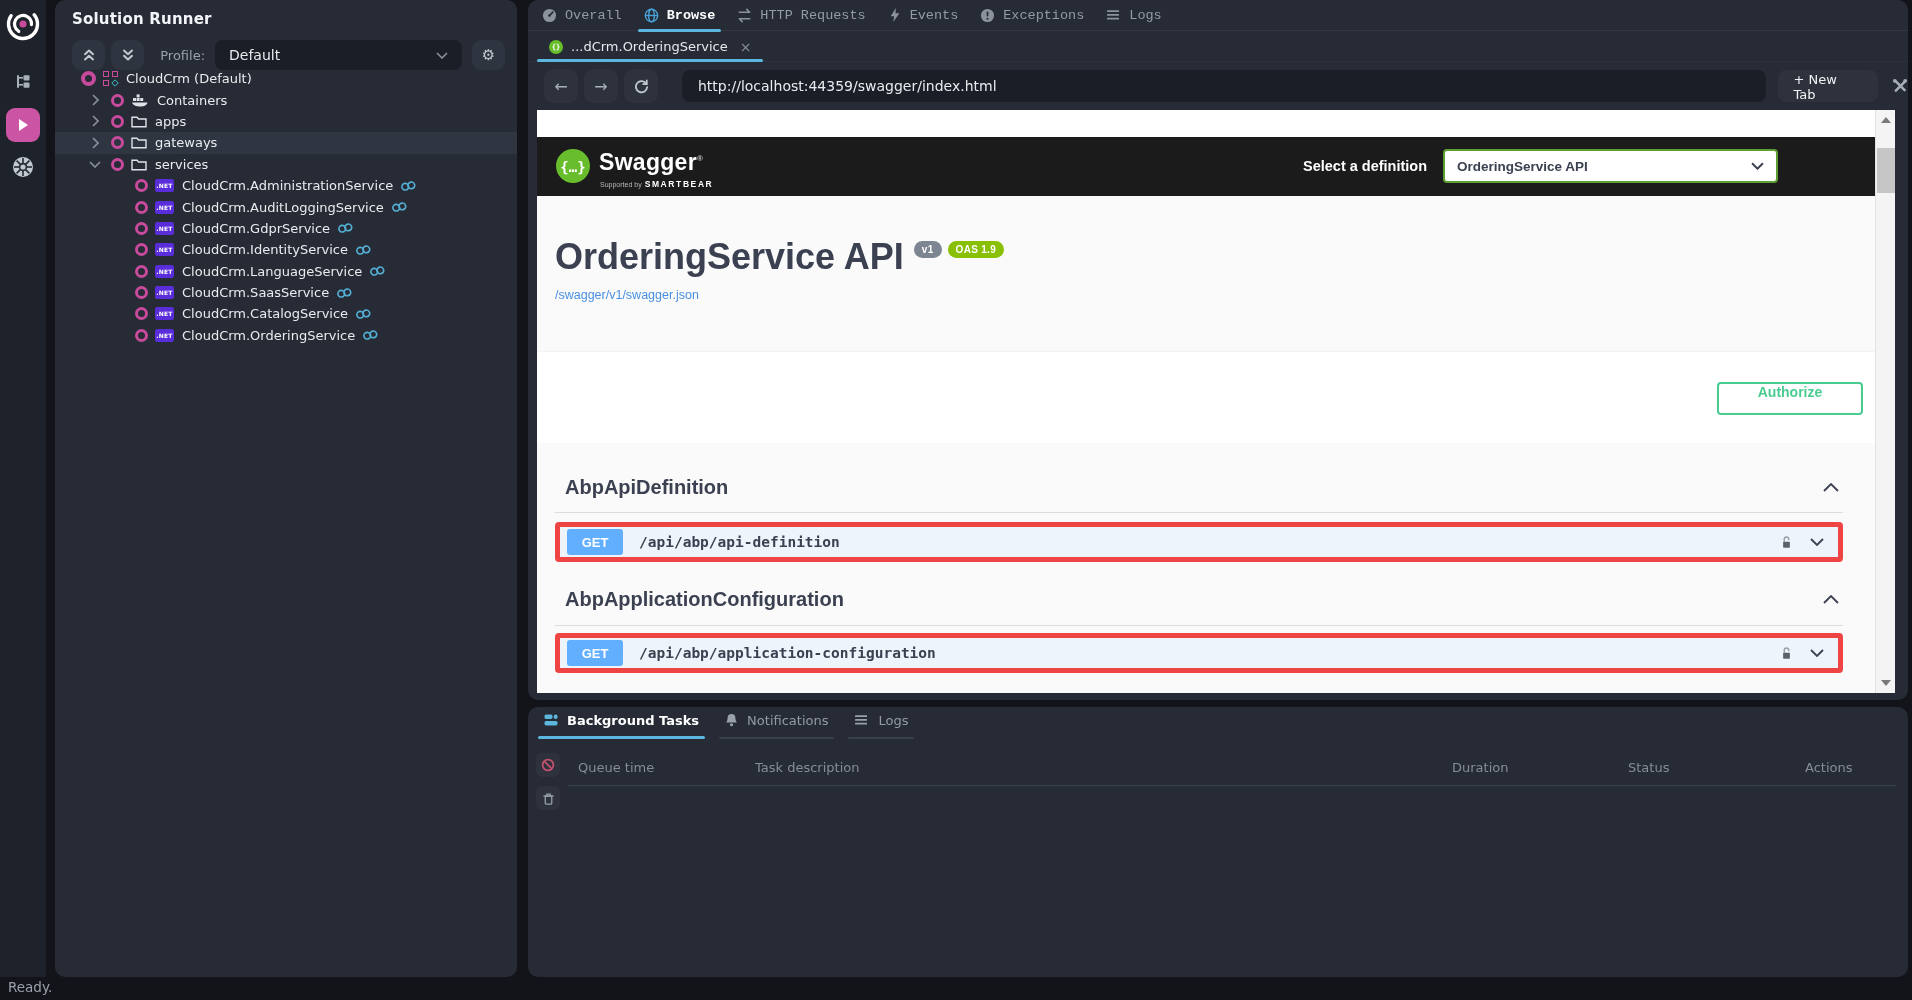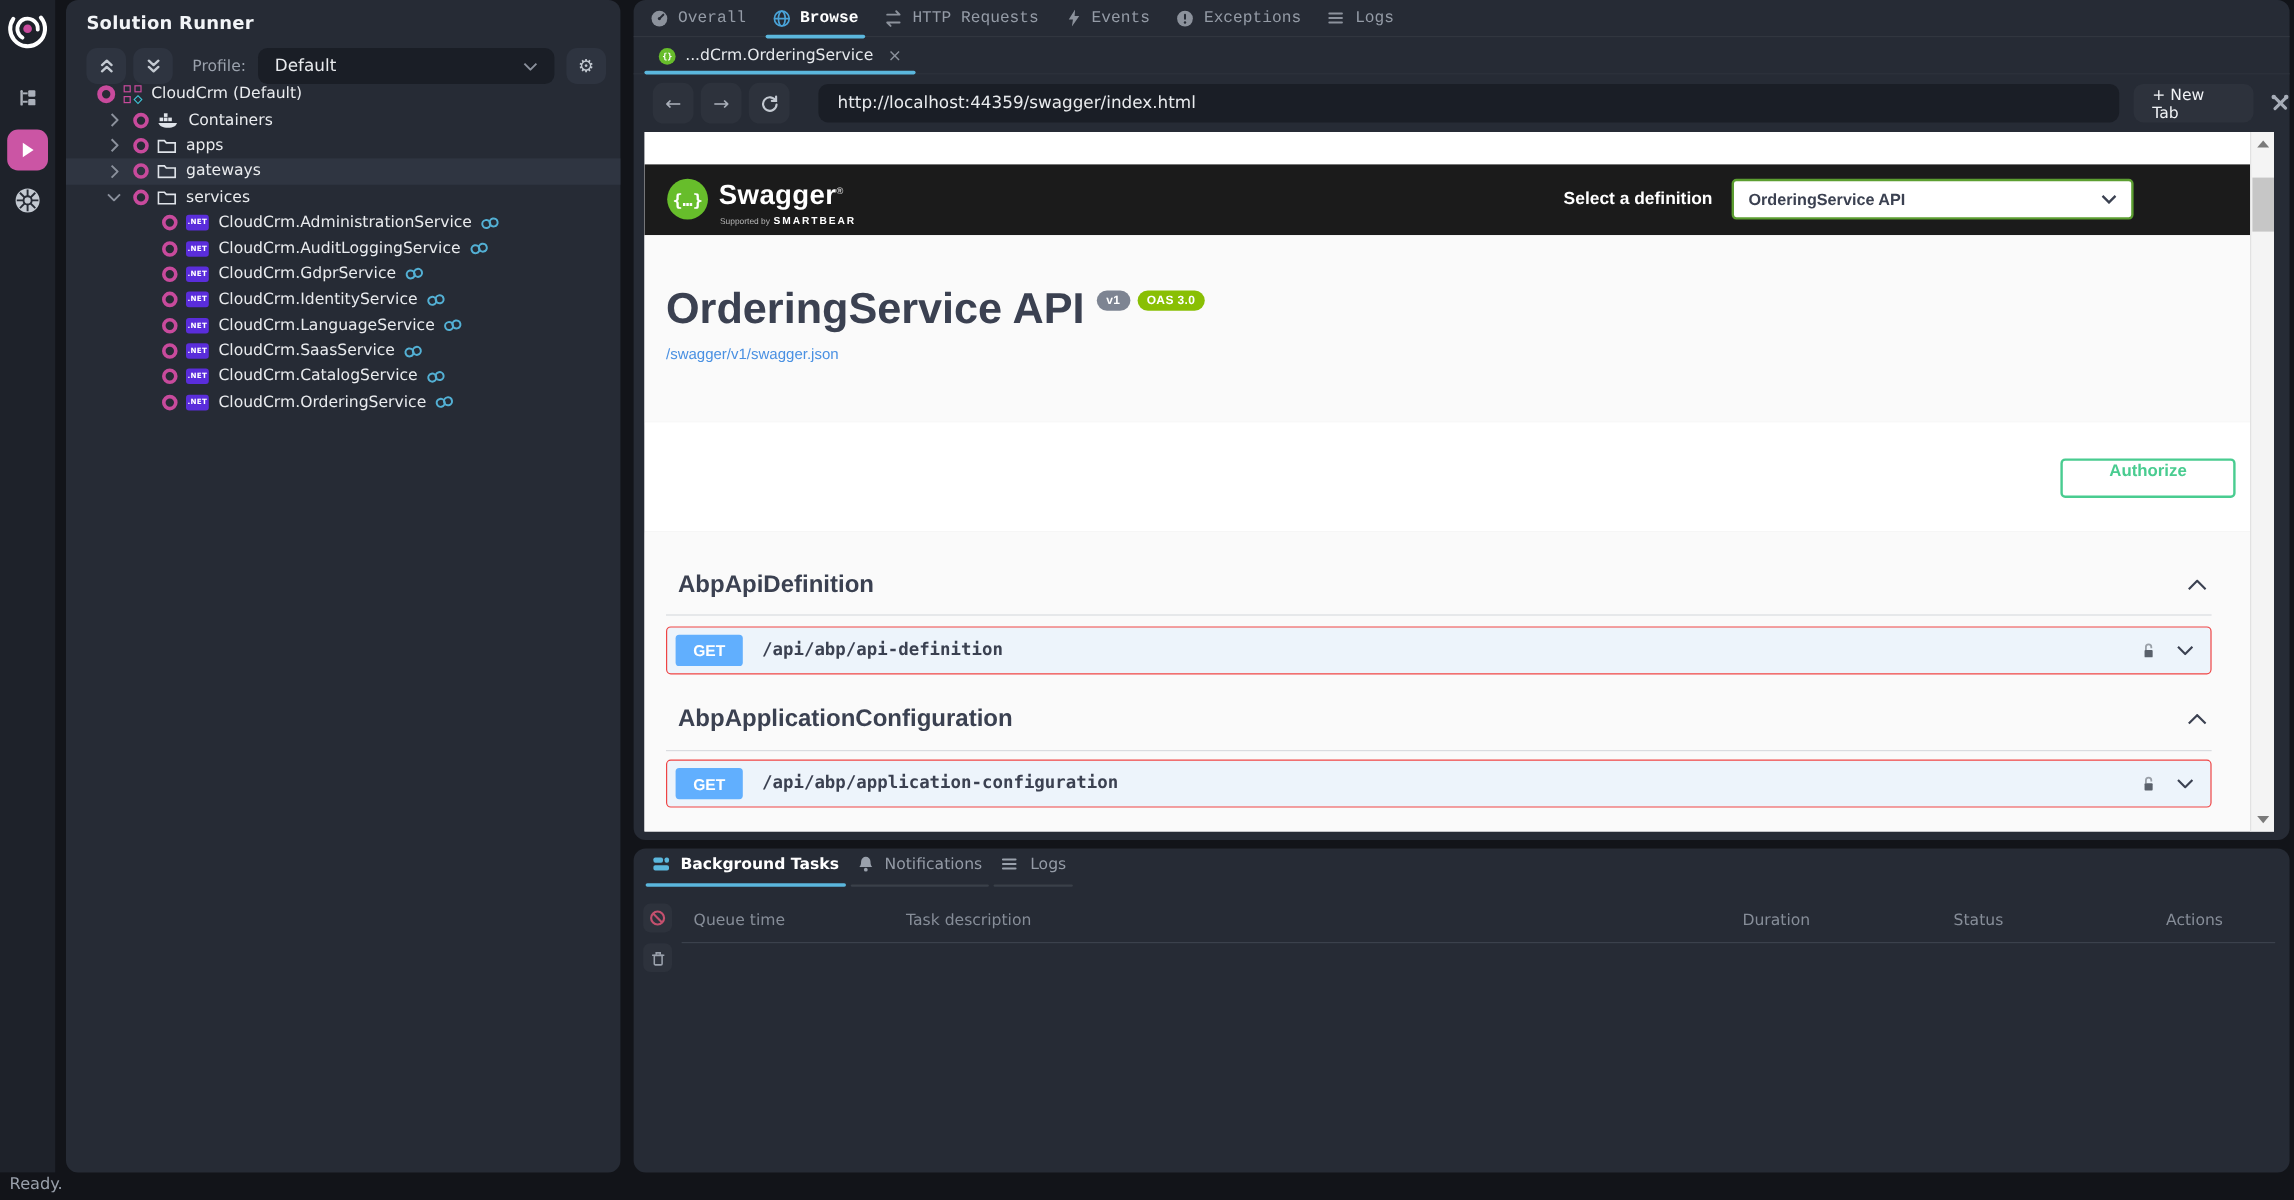--- a/index.html
+++ b/index.html
@@ -100,37 +100,37 @@
 
   .sw-scheme { position:absolute; left:0; top:242px; width:100%; height:91px; background:#fff;
                box-shadow:0 1px 3px rgba(0,0,0,.18); }
   .auth-btn { position:absolute; left:1180px; top:30px; width:146px; height:33px; border:2px solid #49cc90; border-radius:4px;
               display:flex; align-items:center; justify-content:center; gap:14px; color:#49cc90; font-weight:bold; font-size:14px;flex-direction:column; }
 
   .sw-ops { position:absolute; left:0; top:333px; width:100%; height:250px; background:#fafafa; }
   .sw-h3 { position:absolute; left:28px; font-size:20px; font-weight:bold; color:#3b4151; }
   .sw-caret { position:absolute; left:1286px; }
   .sw-divider { position:absolute; left:18px; width:1288px; height:1px; background:#dadce0; }
-  .opblock { position:absolute; left:18px; width:1288px; height:40px; background:#edf4fb; border:1px solid #ef4444;
+  .opblock { position:absolute; left:18px; width:1288px; height:40px; background:#edf4fb; border:5px solid #ef4444;
              border-radius:4px; display:flex; align-items:center; padding:0 14px 0 7px; }
   .opblock .method { width:56px; height:26px; background:#61affe; border-radius:3px; color:#fff; font-weight:bold;
                      font-size:13px; display:flex; align-items:center; justify-content:center; }
   .opblock .path { margin-left:16px; font-family:"DejaVu Sans Mono", monospace; font-size:14.5px; font-weight:bold; color:#3b4151; }
   .opblock .sp { flex:1; }
   .opblock .oplock { margin-right:16px; display:flex; }
 
   .sw-scroll { position:absolute; right:0; top:0; width:20px; height:583px; background:#f4f4f4; border-left:1px solid #e2e2e2; }
   .sw-scroll .thumb { position:absolute; left:1px; top:38px; width:18px; height:45px; background:#c6c6c6; }
   .arr { position:absolute; left:5px; width:0; height:0; border-left:5px solid transparent; border-right:5px solid transparent; }
   .arr.up { top:7px; border-bottom:6px solid #7a7a7a; }
   .arr.dn { bottom:7px; border-top:6px solid #7a7a7a; }
 
   
   .bpanel { position:absolute; left:528px; top:707px; width:1380px; height:270px; background:#262b35; border-radius:10px; }
-  .btabs { position:absolute; left:0; top:0; height:26px; display:flex; align-items:center; gap:16px; padding-left:16px; }
+  .btabs { position:absolute; left:0; top:0; height:26px; display:flex; align-items:center; gap:26px; padding-left:16px; }
   .btabitem { position:relative; height:38px; display:flex; align-items:center; gap:9px; font-size:13px; color:#949ba6; }
   .btabitem::after { content:''; position:absolute; left:-6px; right:-6px; bottom:0; height:2px; background:#3a4049; border-radius:2px; }
   .btabitem.active { color:#fff; font-weight:bold; }
   .btabitem.active::after { height:3px; background:#5bb7dd; }
   .side-btn { position:absolute; left:8px; width:24px; height:24px; border-radius:6px; background:#2d323c;
               display:flex; align-items:center; justify-content:center; }
   .cols { position:absolute; top:53px; left:0; right:0; height:20px; font-size:13px; color:#868d98; }
   .cols span { position:absolute; top:0; }
   .c1{left:50px;} .c2{left:227px;} .c3{left:924px;} .c4{left:1100px;} .c5{left:1277px;}
   .bdivider { position:absolute; left:40px; right:12px; top:78px; height:1px; background:#3b414c; }
@@ -463,21 +463,21 @@
       <span class="sw-select">
         <span class="v">OrderingService API</span>
         <svg viewBox="0 0 12 7" width="13" height="8" fill="none" stroke="#3b4151" stroke-width="1.8">
             <polyline points="1,1 6,6 11,1"></polyline>
           </svg>
       </span>
     </div>
 
     <div class="sw-info">
       <div class="sw-title">
-        <span>OrderingService API</span><span class="sw-badge v">v1</span><span class="sw-badge oas">OAS 3.0</span>
+        <span>OrderingService API</span><span class="sw-badge v">v1</span><span class="sw-badge oas">OAS 1.9</span>
       </div>
       <span class="sw-link">/swagger/v1/swagger.json</span>
     </div>
 
     <div class="sw-scheme">
       <span class="auth-btn">
         <span>Authorize</span>
         <svg viewBox="0 0 20 20" width="17" height="17">
           <path d="M6.5 9 V5.8 a3.5 3.5 0 0 1 7 0 V7" fill="none" stroke="#49cc90" stroke-width="2"></path>
           <rect x="4.5" y="9" width="11" height="8.5" rx="1" fill="#49cc90"></rect>

